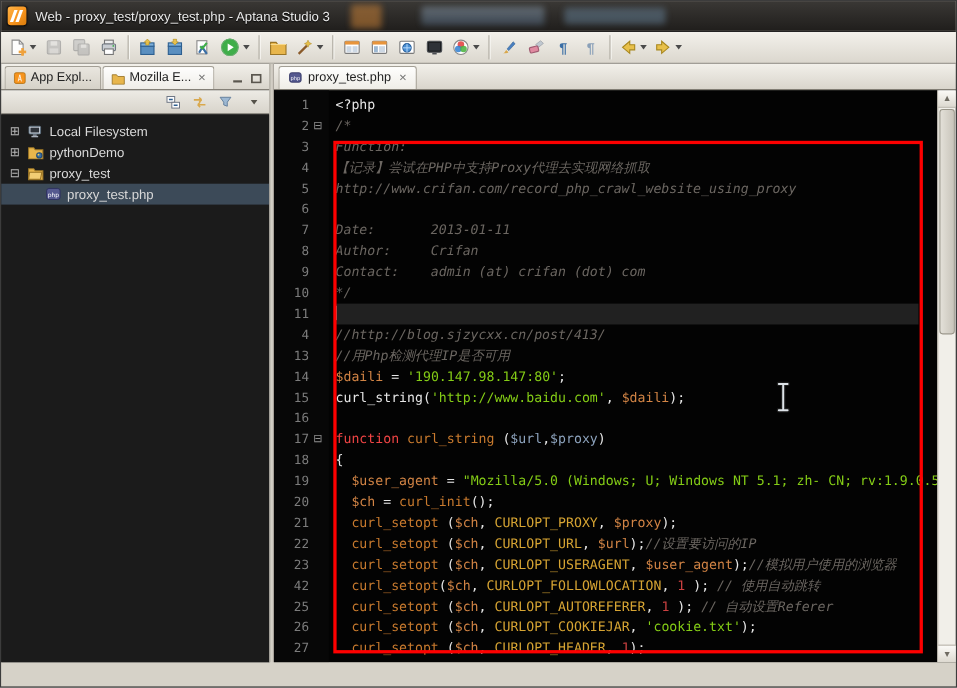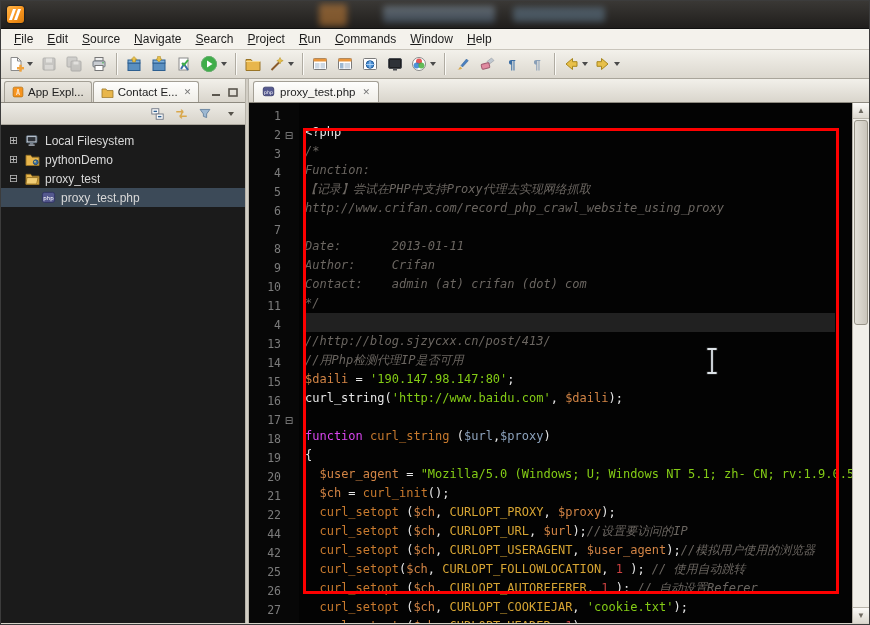--- a/index.html
+++ b/index.html
@@ -57,30 +57,30 @@
   .editor { flex:1; min-width:0; display:flex; flex-direction:column; background:#030303; }
   .editor-tabs { height:24px; background:linear-gradient(#f2f0ea,#d9d5cc); display:flex; align-items:flex-end; padding-left:4px; border-bottom:1px solid #8e8a80; flex:none; }
   .etab { height:21px; display:flex; align-items:center; gap:5px; font-size:11.5px; color:#222; padding:0 8px; border:1px solid #a39f95; border-bottom:none; border-radius:3px 3px 0 0; background:linear-gradient(#fefefd,#efede7); }
   .etab .close-x { font-size:9px; color:#777; margin-left:2px; }
 
   .editor-body { flex:1; display:flex; overflow:hidden; position:relative; }
   .gutter { width:50px; flex:none; background:#070707; padding-top:4px; font:11.5px/19px "DejaVu Sans Mono", monospace; color:#7c7c7c; }
   .gline { height:19px; display:flex; }
   .gnum { width:32px; text-align:right; flex:none; }
   .gfold { width:16px; text-align:center; color:#8f8f8f; font-size:10px; font-family:"DejaVu Sans",sans-serif; }
-  .code { flex:1; min-width:0; padding:4px 17px 0 6px; font:12px/19px "DejaVu Sans Mono", monospace; white-space:pre; overflow:hidden; color:#e6e6e6;margin-top:16px; }
+  .code { flex:1; min-width:0; padding:4px 17px 0 6px; font:12px/19px "DejaVu Sans Mono", monospace; white-space:pre; overflow:hidden; color:#e6e6e6; }
   .cline { height:19px; }
   .cline.cur { background:#212121; }
   .caret { display:inline-block; width:1px; height:13px; background:#d8d8d8; vertical-align:-2px; }
 
   .tk-pl { color:#e6e6e6; }
   .tk-cm { color:#6b6661; font-style:italic; }
   .tk-vr { color:#d28445; }
   .tk-fn { color:#c87a2e; }
-  .tk-kw { color:#d946ef; }
+  .tk-kw { color:#ef4444; }
   .tk-ct { color:#d6a433; }
   .tk-st { color:#84cc16; }
   .tk-nm { color:#cc4141; }
   .tk-pr { color:#8da3bd; }
 
   
   .vscroll { width:17px; flex:none; background:#f1efe9; border-left:1px solid #b3afa5; position:relative; }
   .vs-arrow { height:16px; display:flex; align-items:center; justify-content:center; font-size:8px; color:#6f6b62; background:linear-gradient(#fbfaf7,#ddd9d0); border-bottom:1px solid #b9b5ab; }
   .vs-arrow.down { position:absolute; bottom:0; left:0; right:0; border-top:1px solid #b9b5ab; border-bottom:none; }
   .vs-thumb { position:absolute; left:1px; right:1px; top:17px; height:205px; border-radius:3px; background:linear-gradient(90deg,#e3e0d8,#c9c5bb); border:1px solid #989488; }
@@ -89,37 +89,26 @@
   .red-annotation { position:absolute; left:302px; top:127px; width:536px; height:466px; border:3px solid #fe0000; z-index:40; pointer-events:none; }
   .ibeam { position:absolute; left:703px; top:345px; z-index:41; pointer-events:none; }
 </style>
 </head>
 <body>
 
 <div class="window">
 
   <div class="titlebar">
     <span class="app-icon"></span>
+    <span class="title-text">Web - proxy_test/proxy_test.php - Aptana Studio 3</span>
     <span class="blur-blob blob-a"></span>
     <span class="blur-blob blob-b"></span>
     <span class="blur-blob blob-c"></span>
   </div>
 
-  <div class="menubar">
-    <span class="menu-item">File</span>
-    <span class="menu-item">Edit</span>
-    <span class="menu-item">Source</span>
-    <span class="menu-item">Navigate</span>
-    <span class="menu-item">Search</span>
-    <span class="menu-item">Project</span>
-    <span class="menu-item">Run</span>
-    <span class="menu-item">Commands</span>
-    <span class="menu-item">Window</span>
-    <span class="menu-item">Help</span>
-  </div>
 
   <div class="toolbar">
     <span class="tbtn">
       <svg width="16" height="16" viewBox="0 0 16 16">
           <path d="M3 1.5h6.5L13 5v9.5H3z" fill="#fdfdfd" stroke="#8a8a8a"></path>
           <path d="M9.5 1.5V5H13" fill="none" stroke="#8a8a8a"></path>
           <rect x="9" y="11" width="7" height="2.4" fill="#f0a23c"></rect>
           <rect x="11.3" y="8.7" width="2.4" height="7" fill="#f0a23c"></rect>
         </svg>
       <span class="dd"></span>
@@ -273,21 +262,21 @@
           <svg width="12" height="12" viewBox="0 0 16 16">
               <rect x="1.5" y="1.5" width="13" height="13" rx="2" fill="#f7941e" stroke="#b06e10"></rect>
               <path d="M6 12l2-8 2 8M6.8 9.5h2.4" stroke="#fff" fill="none"></path>
             </svg>
           <span>App Expl...</span>
         </span>
         <span class="ptab active">
           <svg width="13" height="11" viewBox="0 0 16 14">
               <path d="M1 2.5h5l1.5 2H15v9H1z" fill="#e8b64c" stroke="#9a7526"></path>
             </svg>
-          <span>Contact E...</span>
+          <span>Mozilla E...</span>
           <span class="close-x">✕</span>
         </span>
         <span class="panel-winbtns">
           <span class="winbtn">
               <svg width="10" height="9" viewBox="0 0 10 9">
                 <rect x="1" y="6" width="8" height="2" fill="#5a5throughput6" fill-opacity="1" style="fill:#5a564e"></rect>
               </svg>
             </span>
           <span class="winbtn">
               <svg width="10" height="9" viewBox="0 0 10 9">
@@ -463,21 +452,21 @@
             </div>
             <div class="gline">
               <span class="gnum">21</span>
               <span class="gfold"></span>
             </div>
             <div class="gline">
               <span class="gnum">22</span>
               <span class="gfold"></span>
             </div>
             <div class="gline">
-              <span class="gnum">44</span>
+              <span class="gnum">23</span>
               <span class="gfold"></span>
             </div>
             <div class="gline">
               <span class="gnum">42</span>
               <span class="gfold"></span>
             </div>
             <div class="gline">
               <span class="gnum">25</span>
               <span class="gfold"></span>
             </div>

